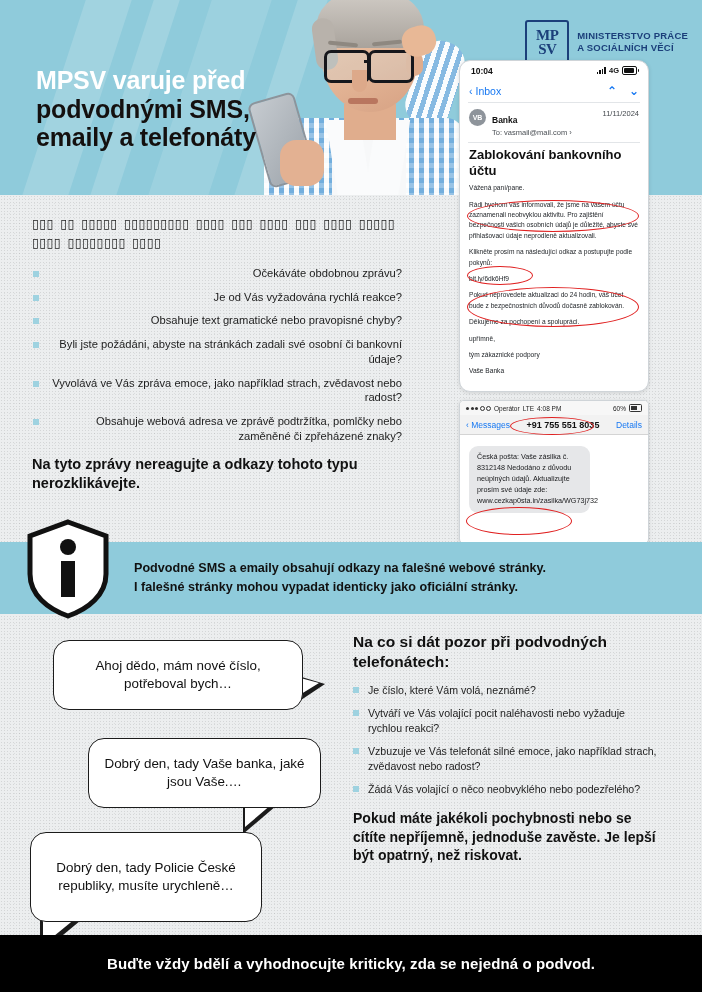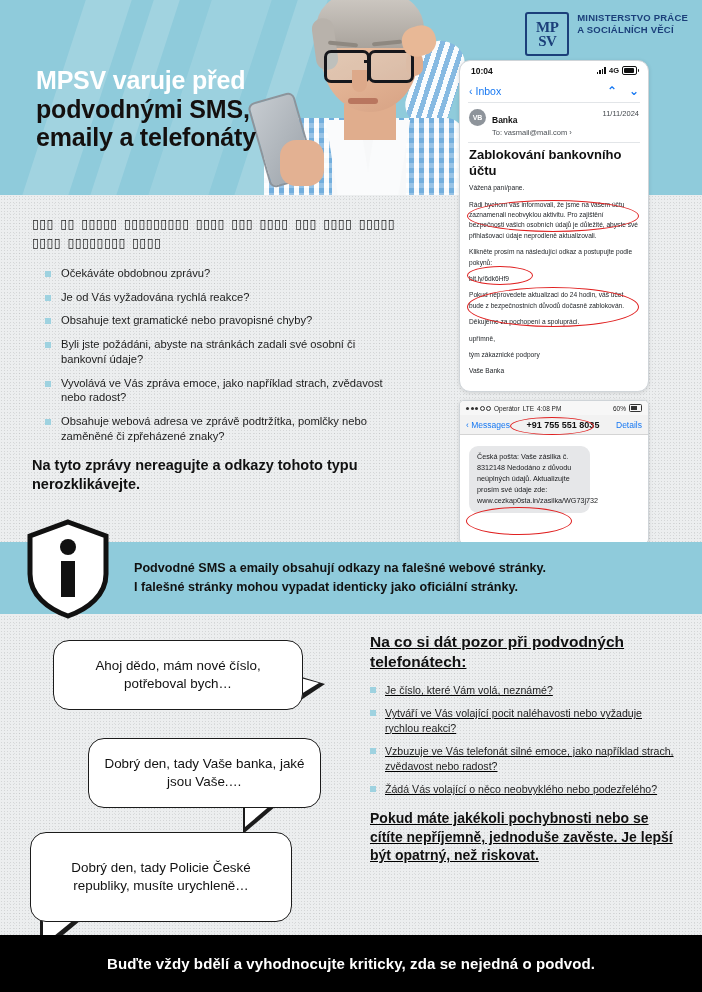--- a/index.html
+++ b/index.html
@@ -40,21 +40,21 @@
   .header .s4{left:262px;width:30px;}
 
   .headline{
     position:absolute;left:36px;top:42px;width:320px;
     font-weight:bold;line-height:1.14;letter-spacing:-.2px;margin-top:24px;
   }
   .headline .l1{font-size:25px;color:#ffffff;display:block;}
   .headline .l2,.headline .l3{font-size:25px;color:#14100f;display:block;}
 
   
-  .logo{position:absolute;right:14px;top:12px;display:flex;align-items:flex-start;gap:8px;}
+  .logo{position:absolute;right:14px;top:20px;display:flex;align-items:center;gap:8px;}
   .logo-mark{
     width:40px;height:40px;border:2.5px solid #1b3f7a;border-radius:3px;
     display:flex;flex-direction:column;align-items:center;justify-content:center;
     color:#1b3f7a;font-family:"Liberation Serif","DejaVu Serif",serif;
     font-weight:bold;font-size:15px;line-height:.95;letter-spacing:-.5px;
   }
   .logo-text{
     color:#1b3f7a;font-size:9.5px;font-weight:bold;line-height:1.25;
     letter-spacing:.2px;text-transform:uppercase;
   }
@@ -225,21 +225,21 @@
   }
   .circ-s1{left:50px;top:16px;width:82px;height:16px;}
   .circ-s2{left:6px;top:106px;width:104px;height:26px;}
 
   
   .checklist{position:absolute;left:32px;top:214px;width:370px;}
   .cl-heading{
     font-size:12.5px;line-height:1.55;color:#1a1a1a;letter-spacing:.4px;
     font-family:"DejaVu Sans",sans-serif;margin-bottom:13px;word-spacing:2px;
   }
-  .cl-list{list-style:none;margin:12px;padding:0;}
+  .cl-list{list-style:none;margin:0;padding:0;text-align:right;}
   .cl-list li{
     position:relative;padding-left:17px;margin-bottom:9px;
     font-size:11.2px;line-height:1.32;color:#1d1d1d;
   }
   .cl-list li::before{
     content:"";position:absolute;left:1px;top:5px;width:6px;height:6px;background:#9ed2e0;
   }
   .cl-note{
     margin-top:11px;font-size:14.5px;font-weight:bold;line-height:1.3;color:#111;
   }
@@ -259,31 +259,31 @@
 
   
   .bubbles{position:absolute;left:0;top:620px;width:360px;height:310px;}
   .bubble{
     position:absolute;background:#fff;border:1.8px solid #1b1b1b;border-radius:16px;
     display:flex;align-items:center;justify-content:center;text-align:center;
     font-size:13.4px;line-height:1.36;color:#111;padding:10px 14px;box-sizing:border-box;
   }
   .b1{left:53px;top:20px;width:250px;height:70px;}
   .b2{left:88px;top:118px;width:233px;height:70px;}
-  .b3{left:30px;top:212px;width:262px;height:90px;}
+  .b3{left:30px;top:212px;width:232px;height:90px;}
   .tail{position:absolute;width:0;height:0;}
   .t1{left:295px;top:55px;border-left:30px solid #1b1b1b;border-top:9px solid transparent;border-bottom:20px solid transparent;}
   .t1i{left:293px;top:56px;border-left:26px solid #fff;border-top:7px solid transparent;border-bottom:16px solid transparent;}
   .t2{left:243px;top:180px;border-top:34px solid #1b1b1b;border-right:40px solid transparent;}
   .t2i{left:245px;top:179px;border-top:28px solid #fff;border-right:33px solid transparent;}
   .t3{left:40px;top:296px;border-top:38px solid #1b1b1b;border-right:46px solid transparent;}
   .t3i{left:43px;top:294px;border-top:31px solid #fff;border-right:38px solid transparent;}
 
   
-  .callcol{position:absolute;left:370px;top:632px;width:308px;text-decoration:underline;}
+  .callcol{position:absolute;left:353px;top:632px;width:308px;}
   .cc-title{font-size:15.5px;font-weight:bold;line-height:1.26;color:#111;margin-bottom:12px;}
   .cc-list{list-style:none;margin:0;padding:0;}
   .cc-list li{
     position:relative;padding-left:15px;margin-bottom:9px;
     font-size:10.6px;line-height:1.36;color:#1d1d1d;
   }
   .cc-list li::before{
     content:"";position:absolute;left:0;top:4px;width:6px;height:6px;background:#9ed2e0;
   }
   .cc-note{margin-top:13px;font-size:14px;font-weight:bold;line-height:1.32;color:#111;}

